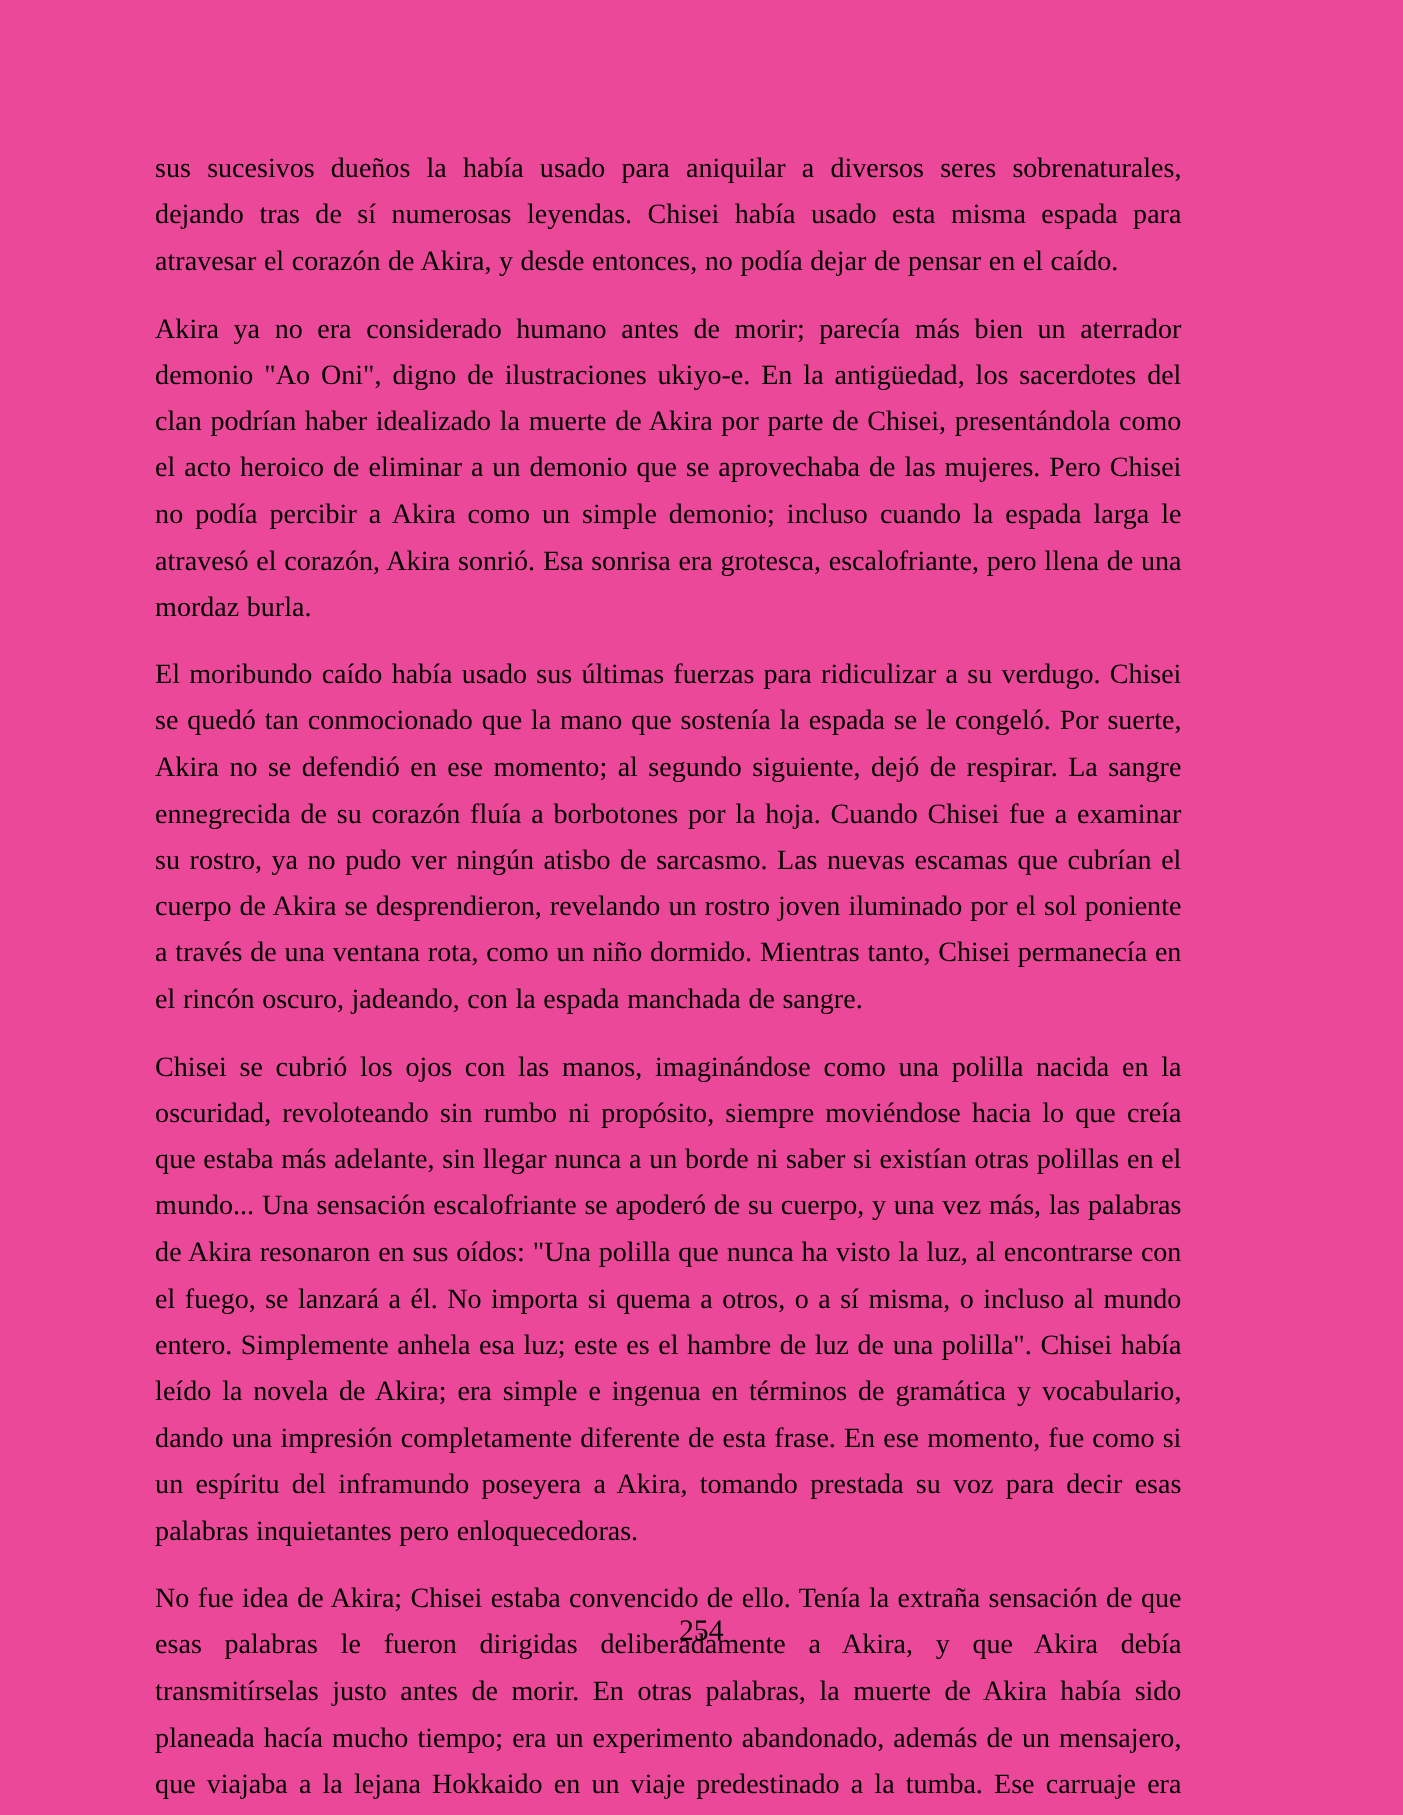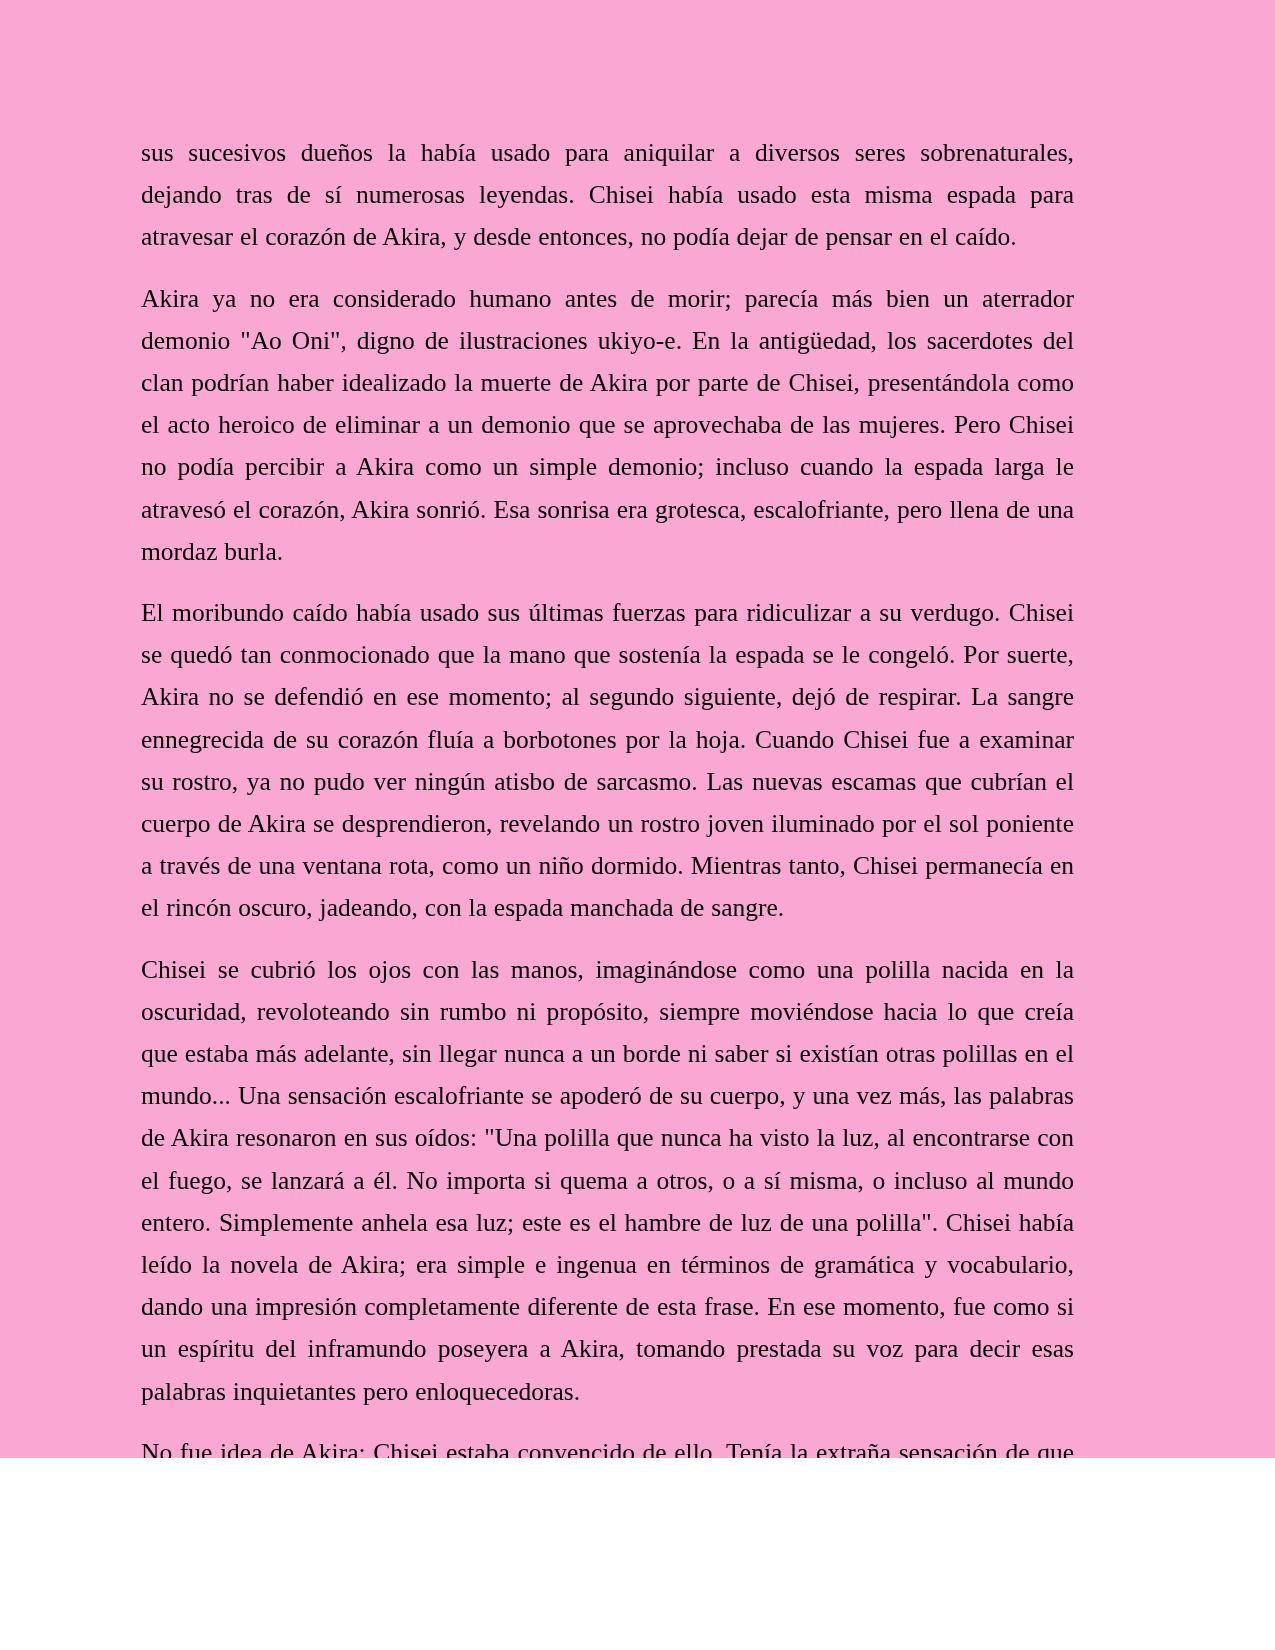--- a/index.html
+++ b/index.html
@@ -7,22 +7,22 @@
     padding: 0;
     background: #ffffff;
   }
   body {
     font-family: "Liberation Serif", "DejaVu Serif", serif;
     color: #000000;
   }
   .page {
     position: relative;
     width: 1275px;
-    height: 1458px;
-    background: #f9a8d4;
+    height: 1650px;
+    background: #ec4899;
     box-sizing: border-box;
     overflow: hidden;
   }
   .content {
     position: absolute;
     left: 141px;
     top: 132px;
     width: 933px;
   }
   .para {

